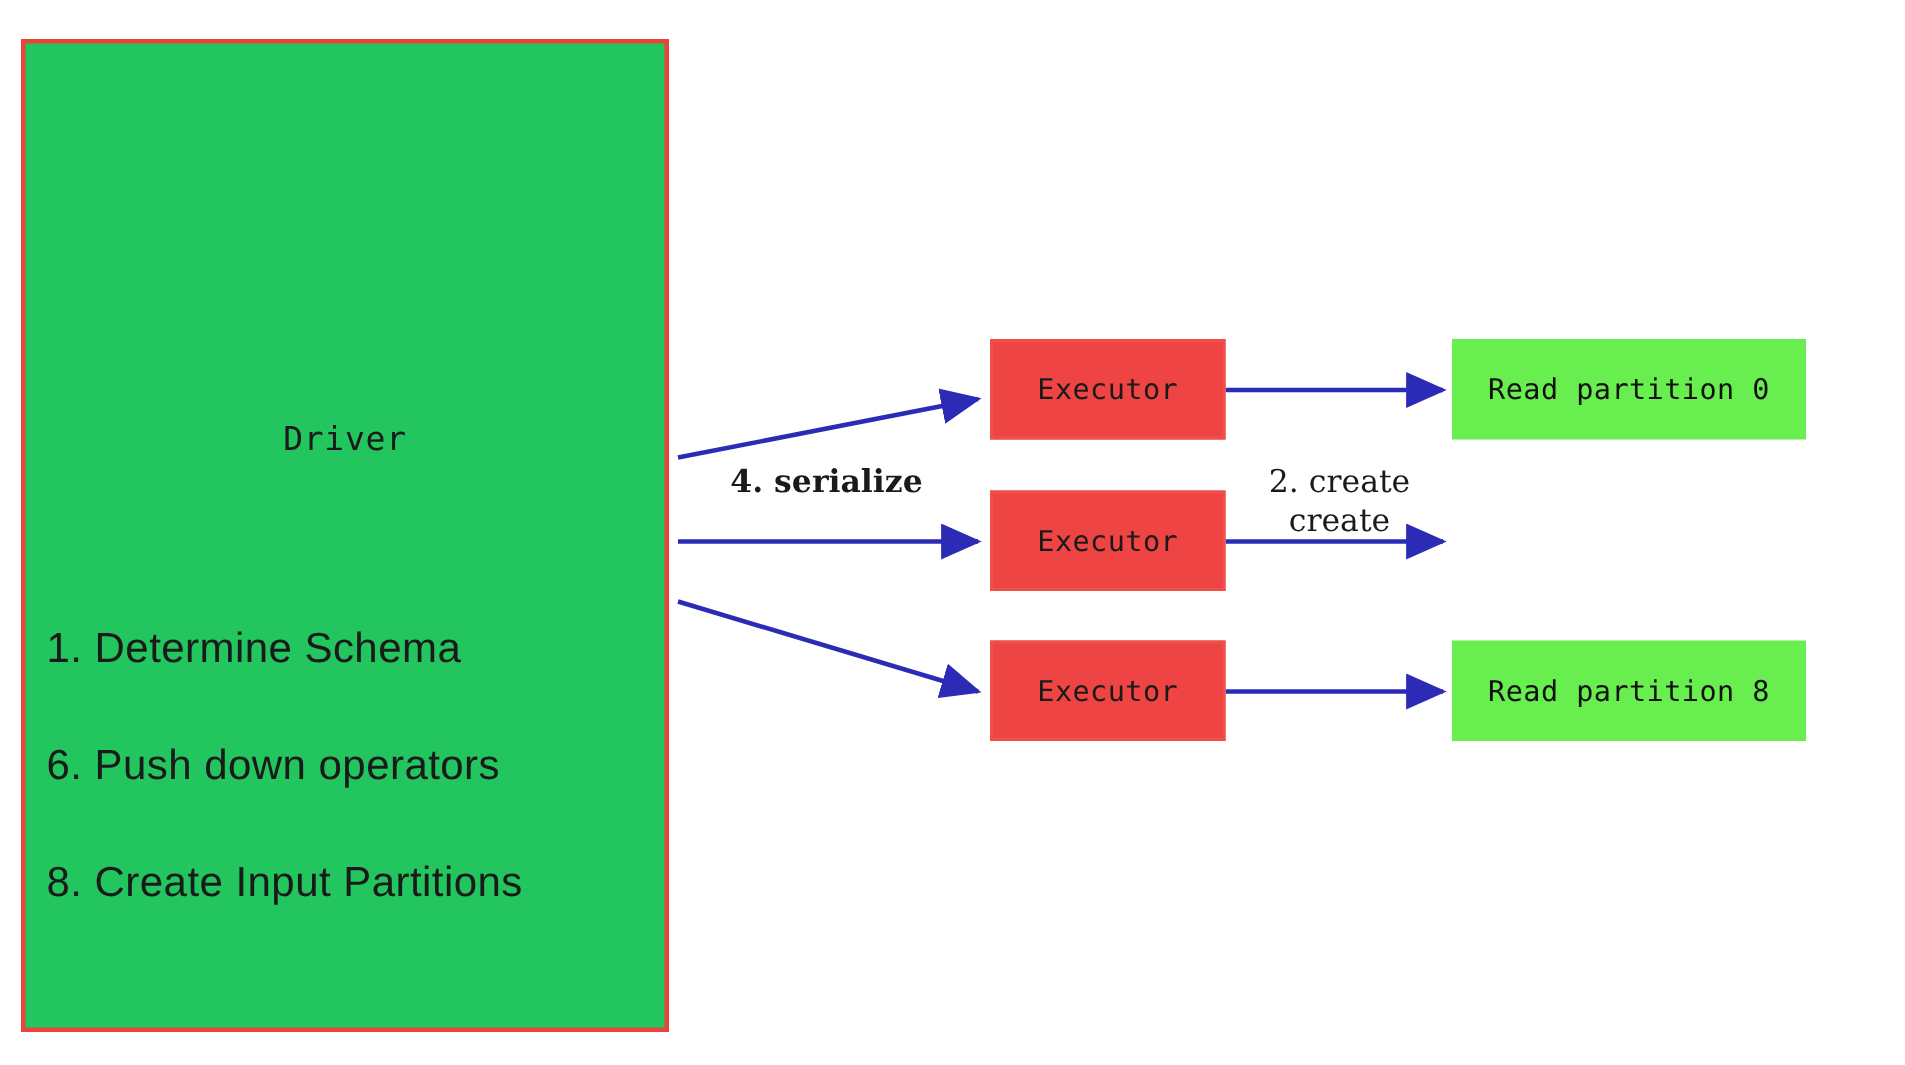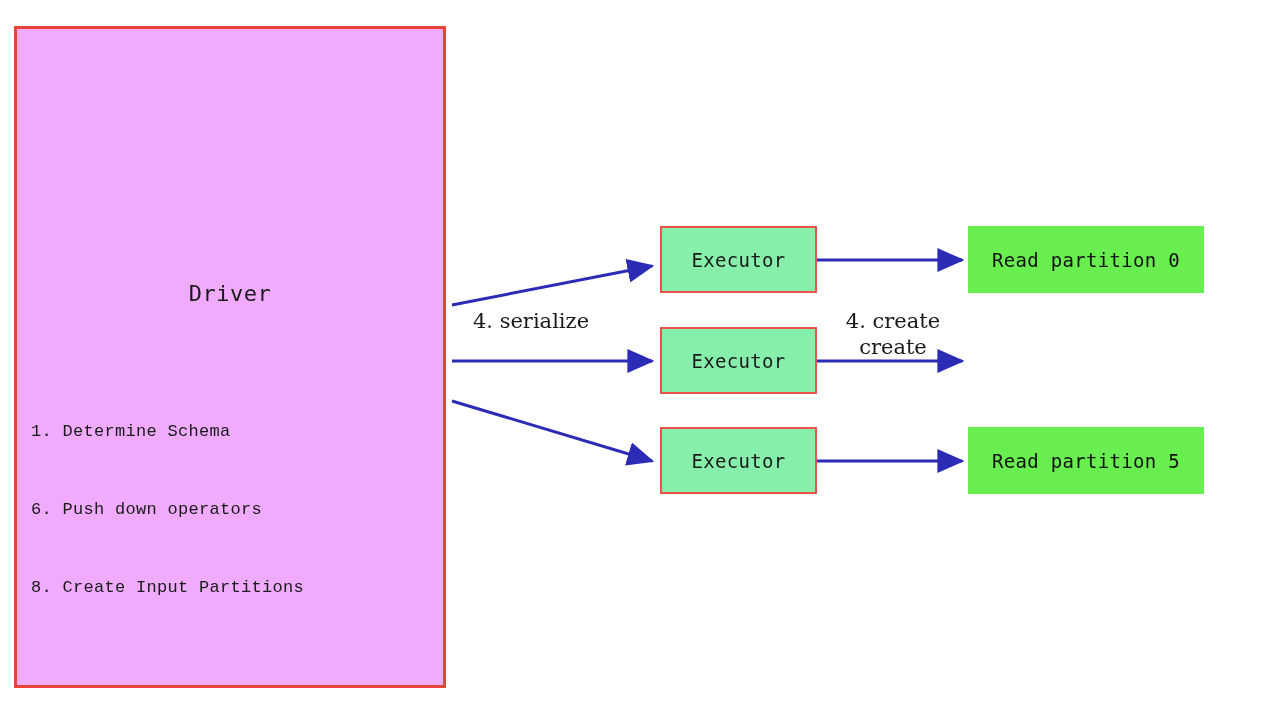--- a/index.html
+++ b/index.html
@@ -27,55 +27,55 @@
   }
 
   
   .driver-box {
     position: absolute;
     left: 14px;
     top: 26px;
     width: 432px;
     height: 662px;
     border: 3px solid #e8443c;
-    background: #f0abfc;
+    background: #22c55e;
     box-sizing: border-box;
   }
   .driver-title {
     position: absolute;
     left: 0;
     top: 252px;
     width: 100%;
     text-align: center;
     font-family: "DejaVu Sans Mono", "Liberation Mono", monospace;
     font-size: 22px;
     color: #1a1a1a;
     letter-spacing: 0.5px;
   }
   .driver-steps {
     position: absolute;
     left: 14px;
     top: 338px;
-    font-family: Liberation Mono, monospace;
-    font-size: 17px;
+    font-family: Liberation Sans, sans-serif;
+    font-size: 28px;
     line-height: 26px;
     color: #1a1a1a;
     white-space: pre;
     letter-spacing: 0.3px;
   }
   .driver-steps div { white-space: pre; }
 
   
   .exec-box {
     position: absolute;
     left: 660px;
     width: 157px;
     height: 67px;
     border: 2px solid #f0504a;
-    background: #86efac;
+    background: #ef4444;
     box-sizing: border-box;
     display: flex;
     align-items: center;
     justify-content: center;
   }
   .exec-label {
     font-family: "DejaVu Sans Mono", "Liberation Mono", monospace;
     font-size: 19px;
     color: #1a1a1a;
     letter-spacing: 0.3px;
@@ -109,21 +109,21 @@
   
   .edge-label {
     position: absolute;
     font-family: "DejaVu Serif", "Liberation Serif", serif;
     font-size: 21px;
     line-height: 26px;
     color: #1a1a1a;
     text-align: center;
     white-space: nowrap;
   }
-  .edge-label-1 { left: 442px; top: 308px; width: 178px; }
+  .edge-label-1 { left: 462px; top: 308px; width: 178px; font-weight: bold; }
   .edge-label-2 { left: 818px; top: 308px; width: 150px; }
 </style>
 </head>
 <body>
 
 <div id="canvas">
 
   <svg id="edges" viewBox="0 0 1270 710" width="1270" height="710">
     <defs>
       <marker id="ah" markerWidth="9" markerHeight="8" refX="8.2" refY="4" orient="auto" markerUnits="strokeWidth">
@@ -158,24 +158,24 @@
     <span class="exec-label">Executor</span>
   </div>
   <div class="exec-box exec-3">
     <span class="exec-label">Executor</span>
   </div>
 
   <div class="green-box green-1">
     <span class="green-label">Read partition 0</span>
   </div>
   <div class="green-box green-3">
-    <span class="green-label">Read partition 5</span>
+    <span class="green-label">Read partition 8</span>
   </div>
 
   <div class="edge-label edge-label-1">
     <div>4. serialize</div>
   </div>
   <div class="edge-label edge-label-2">
-    <div>4. create</div>
+    <div>2. create</div>
     <div>create</div>
   </div>
 
 </div>
 
 </body></html>

